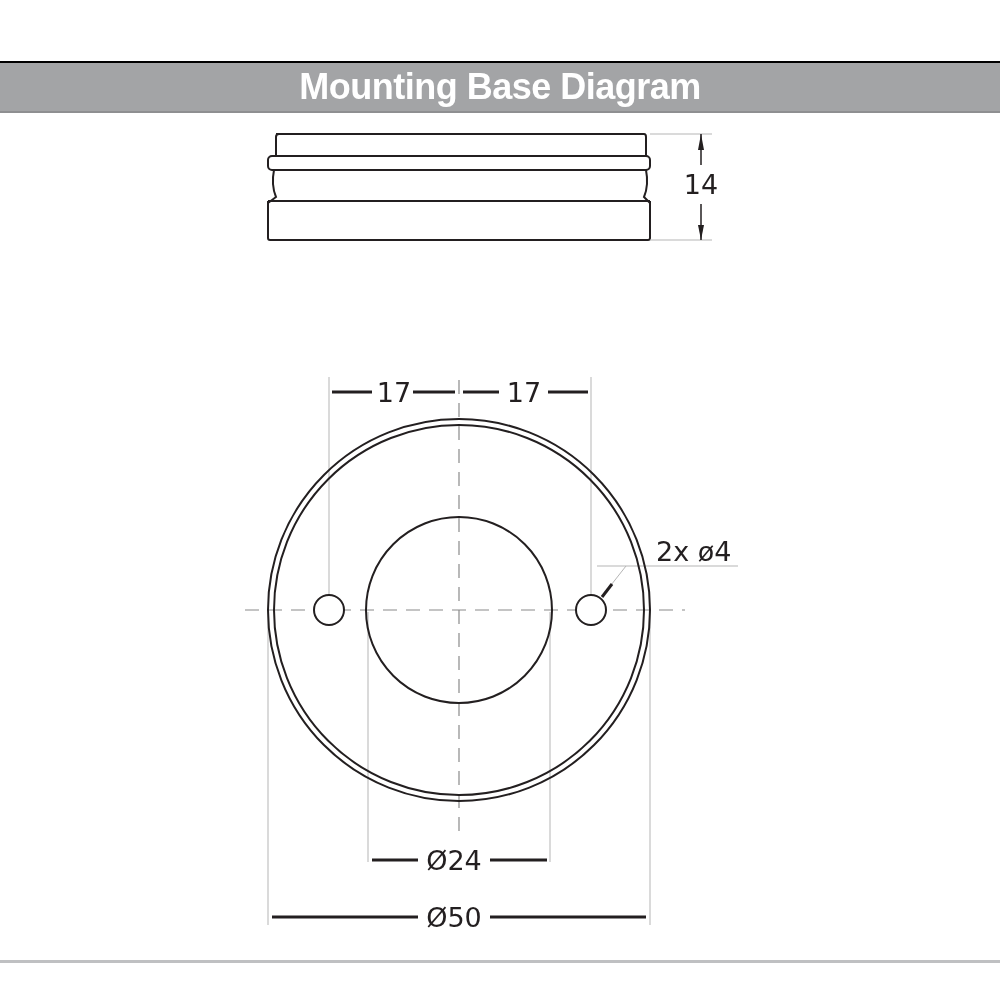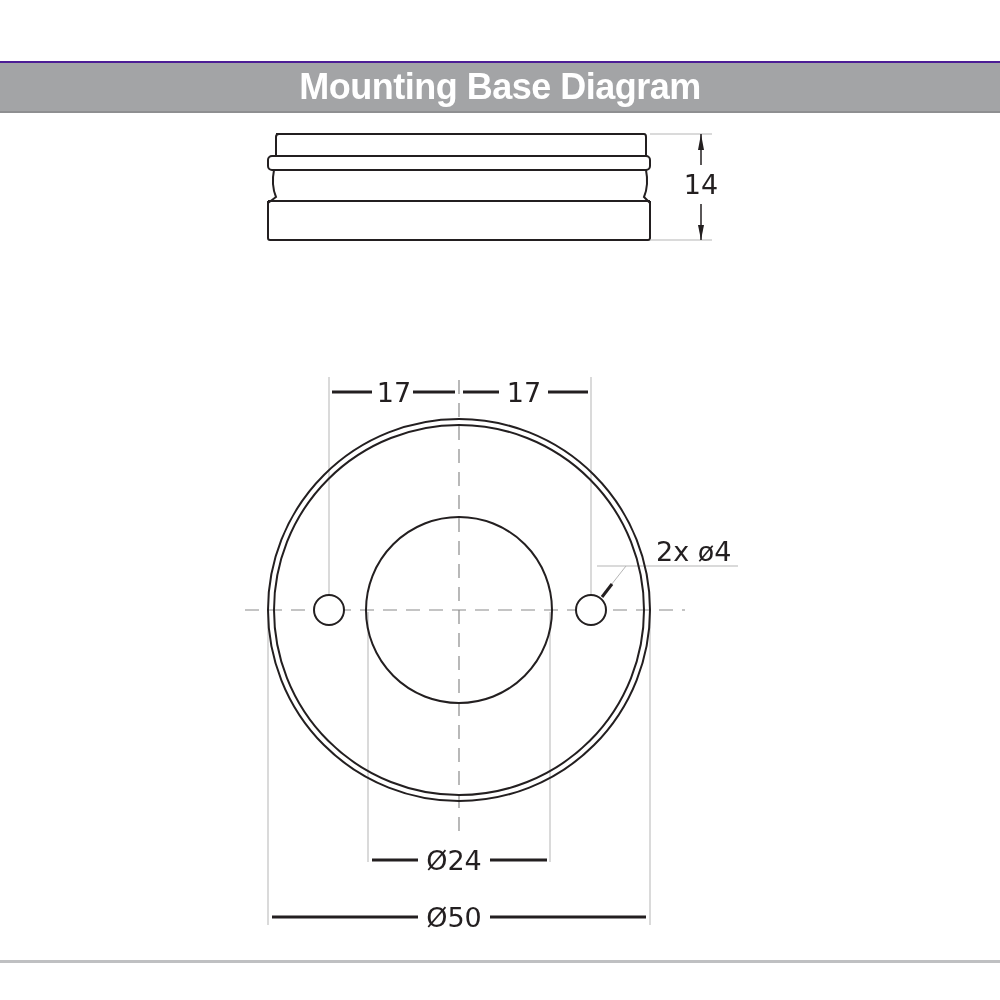--- a/index.html
+++ b/index.html
@@ -1,19 +1,19 @@
 <!DOCTYPE html>
 <html><head>
   <meta charset="utf-8">
   <style>
     html, body { margin: 0; padding: 0; background: #ffffff; }
     body { width: 1000px; height: 1000px; position: relative; overflow: hidden; font-family: "DejaVu Sans", sans-serif; }
     .banner {
       position: absolute; left: 0; top: 61px; width: 1000px; height: 52px;
-      background: #a3a4a6; border-top: 2px solid #4c1d95; border-bottom: 2px solid #8e8f91;
+      background: #a3a4a6; border-top: 2px solid #000000; border-bottom: 2px solid #8e8f91;
       box-sizing: border-box; display: flex; align-items: center; justify-content: center;
     }
     .banner-title {
       color: #ffffff; font-family: "Liberation Sans", sans-serif; font-weight: bold;
       font-size: 36px; letter-spacing: -0.5px;
     }
     .bottom-rule {
       position: absolute; left: 0; top: 960px; width: 1000px; height: 3px; background: #bfc0c2;
     }
     svg.drawing { position: absolute; left: 0; top: 0; }

